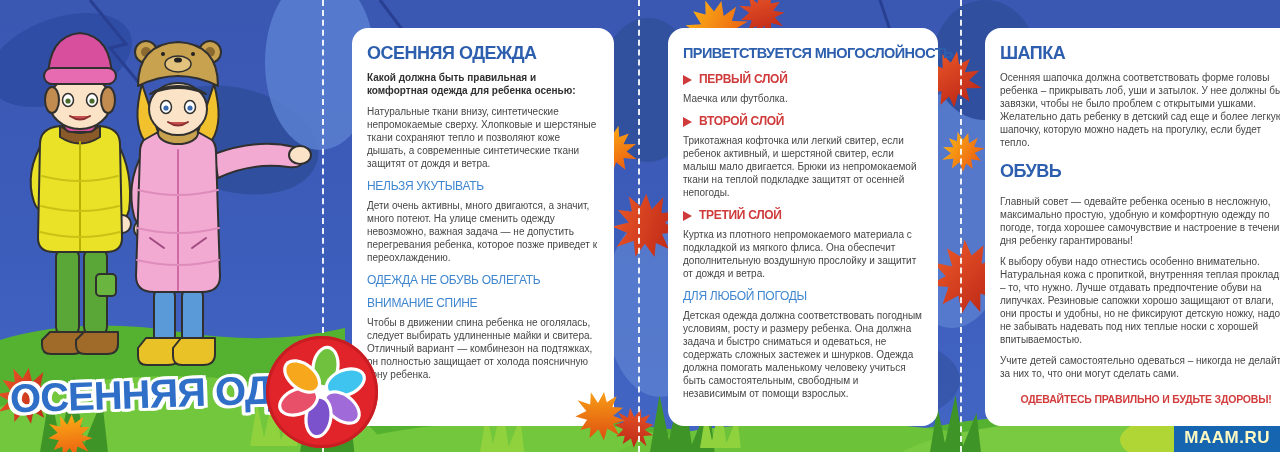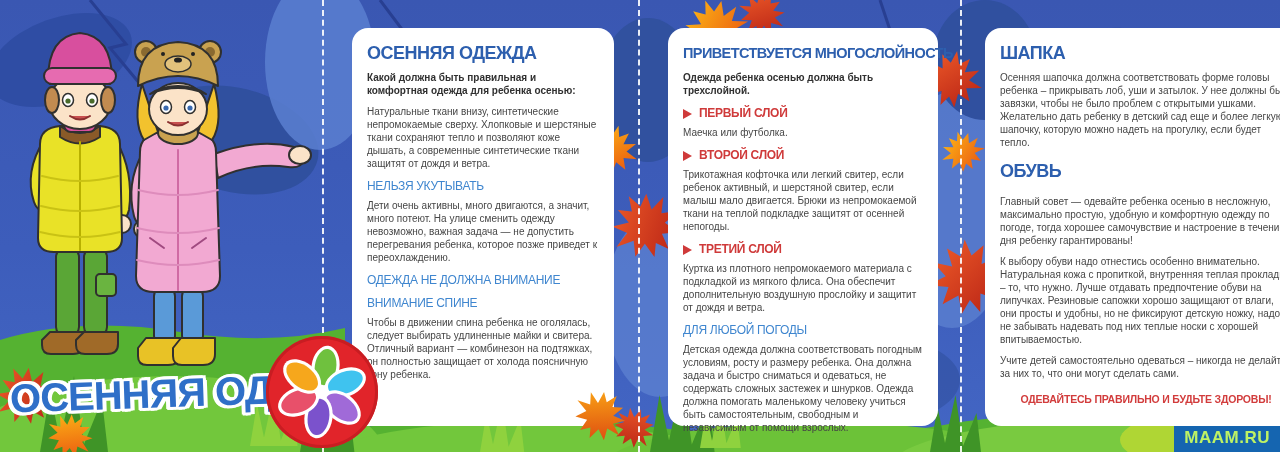--- a/index.html
+++ b/index.html
@@ -41,21 +41,21 @@
   .para-gap{margin-top:14px;}
   .red-footer{margin-top:13px;text-align:center;font-weight:bold;color:#d23c3c;font-size:10.5px;letter-spacing:-0.2px;white-space:nowrap;}
 
   .fg-art{position:absolute;left:0;top:0;z-index:5;pointer-events:none;}
 
   .logo{
     position:absolute;left:266px;top:336px;width:112px;height:112px;z-index:6;
     border-radius:50%;background:#e1242a;box-shadow:inset 0 0 0 3px #c81d22;
   }
   .watermark{
-    position:absolute;right:0;bottom:0;z-index:7;background:#1565b0;color:#bef264;
+    position:absolute;right:0;bottom:0;z-index:7;background:#1565b0;color:#fef9c3;
     font-weight:bold;font-size:17px;letter-spacing:.5px;padding:2px 10px 4px;
   }
 </style>
 </head>
 <body>
 
 <div class="scene">
 
   <svg class="bg-art" width="1280" height="452" viewBox="0 0 1280 452">
     <defs>
@@ -193,28 +193,27 @@
   <div class="fold-line fold-3"></div>
 
   <div class="cover-title">ОСЕННЯЯ ОДЕЖДА</div>
 
   <div class="card card-clothing">
     <div class="h1">ОСЕННЯЯ ОДЕЖДА</div>
     <p class="lead">Какой должна быть правильная и комфортная одежда для ребенка осенью:</p>
     <p class="para">Натуральные ткани внизу, синтетические непромокаемые сверху. Хлопковые и шерстяные ткани сохраняют тепло и позволяют коже дышать, а современные синтетические ткани защитят от дождя и ветра.</p>
     <div class="sub-blue">НЕЛЬЗЯ УКУТЫВАТЬ</div>
     <p class="para">Дети очень активны, много двигаются, а значит, много потеют. На улице сменить одежду невозможно, важная задача — не допустить перегревания ребенка, которое позже приведет к переохлаждению.</p>
-    <div class="sub-blue">ОДЕЖДА НЕ ДОЛЖНА ВНИМАНИЕ</div>
+    <div class="sub-blue">ОДЕЖДА НЕ ОБУВЬ ОБЛЕГАТЬ</div>
     <div class="sub-blue">ВНИМАНИЕ СПИНЕ</div>
     <p class="para">Чтобы в движении спина ребенка не оголялась, следует выбирать удлиненные майки и свитера. Отличный вариант — комбинезон на подтяжках, он полностью защищает от холода поясничную зону ребенка.</p>
   </div>
 
   <div class="card card-layers">
     <div class="h1 h1-long">ПРИВЕТСТВУЕТСЯ МНОГОСЛОЙНОСТЬ</div>
-    <p class="lead">Одежда ребенка осенью должна быть трехслойной.</p>
     <div class="sub-red">
       <span class="tri"></span>
       <span>ПЕРВЫЙ СЛОЙ</span>
     </div>
     <p class="para">Маечка или футболка.</p>
     <div class="sub-red">
       <span class="tri"></span>
       <span>ВТОРОЙ СЛОЙ</span>
     </div>
     <p class="para">Трикотажная кофточка или легкий свитер, если ребенок активный, и шерстяной свитер, если малыш мало двигается. Брюки из непромокаемой ткани на теплой подкладке защитят от осенней непогоды.</p>

